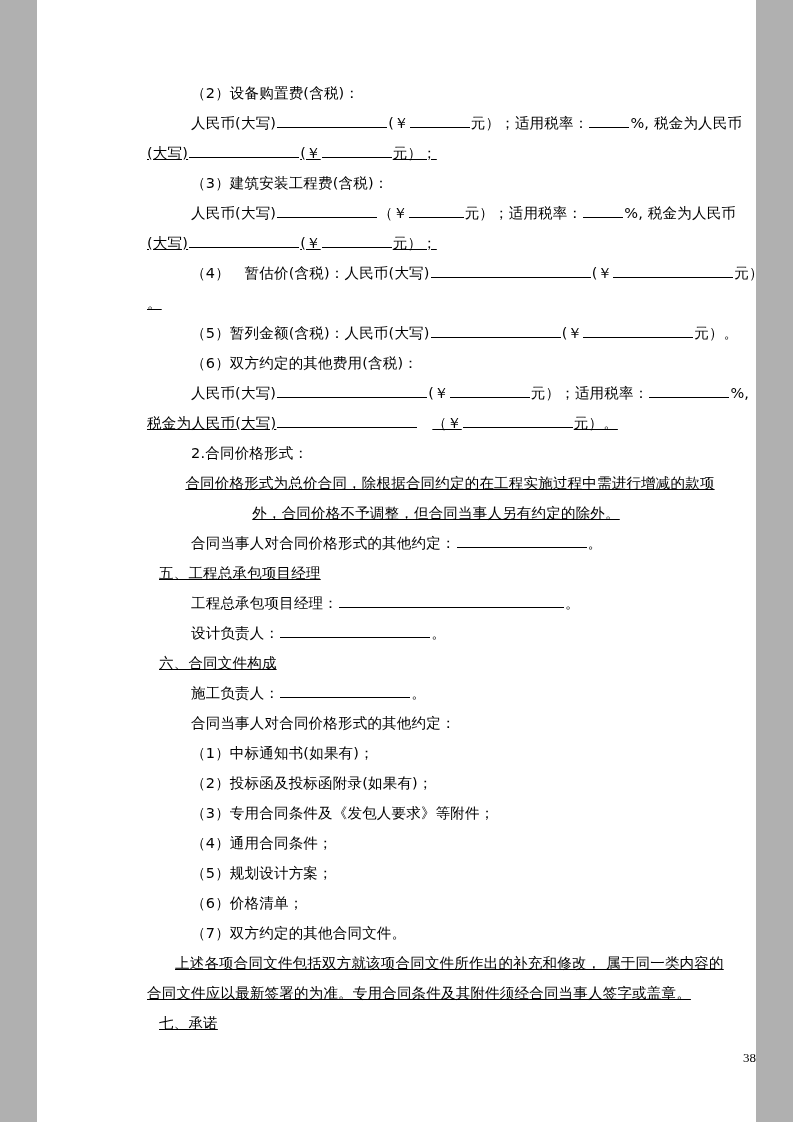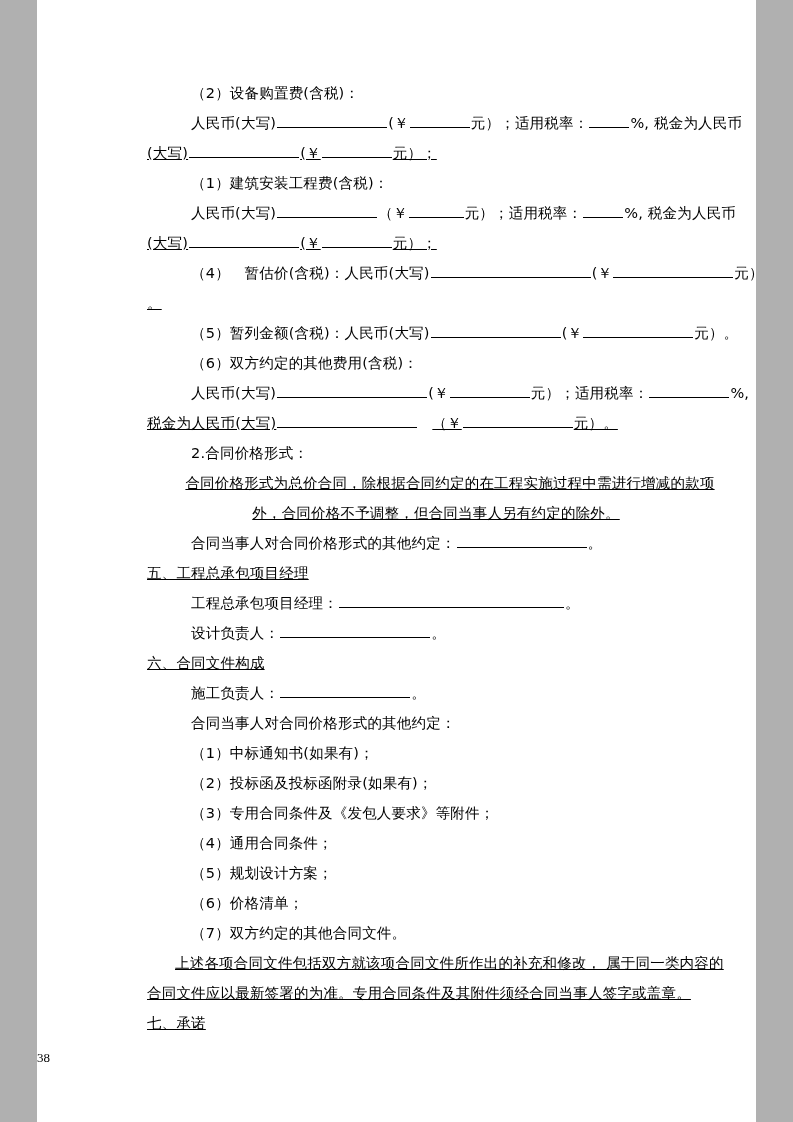--- a/index.html
+++ b/index.html
@@ -56,29 +56,30 @@
   .b140 { width: 140px; }
   .b150 { width: 150px; }
   .b160 { width: 160px; }
   .b225 { width: 225px; }
   .b40 { width: 40px; }
   .pagenum {
     position: absolute;
     left: 0;
     right: 0;
     top: 1050px;
-    text-align: left;
+    text-align: right;
     font-size: 13px;
     color: #000;
     font-family: "Liberation Serif", serif;
   }
   .heading {
     font-size: 14.5px;
     line-height: 30px;
     color: #000;
+    margin-left: 12px;
   }
   .sp { display: inline-block; width: 14px; }
 </style>
 </head>
 <body>
 
 <div class="page">
   <div class="content">
 
     <div class="line indent1">
@@ -87,21 +88,21 @@
 
     <div class="line indent1">
       <span>人民币(大写)</span><span class="blank b110"></span><span>(￥</span><span class="blank b60"></span><span>元）；适用税率：</span><span class="blank b40"></span><span>%, 税金为人民币</span>
     </div>
 
     <div class="line indent0">
       <span>(大写)</span><span class="blank b110"></span><span>(￥</span><span class="blank b70"></span><span>元）；</span>
     </div>
 
     <div class="line indent1">
-      <span>（1）建筑安装工程费(含税)：</span>
+      <span>（3）建筑安装工程费(含税)：</span>
     </div>
 
     <div class="line indent1">
       <span>人民币(大写)</span><span class="blank b100"></span><span>（￥</span><span class="blank b55"></span><span>元）；适用税率：</span><span class="blank b40"></span><span>%, 税金为人民币</span>
     </div>
 
     <div class="line indent0">
       <span>(大写)</span><span class="blank b110"></span><span>(￥</span><span class="blank b70"></span><span>元）；</span>
     </div>
 

